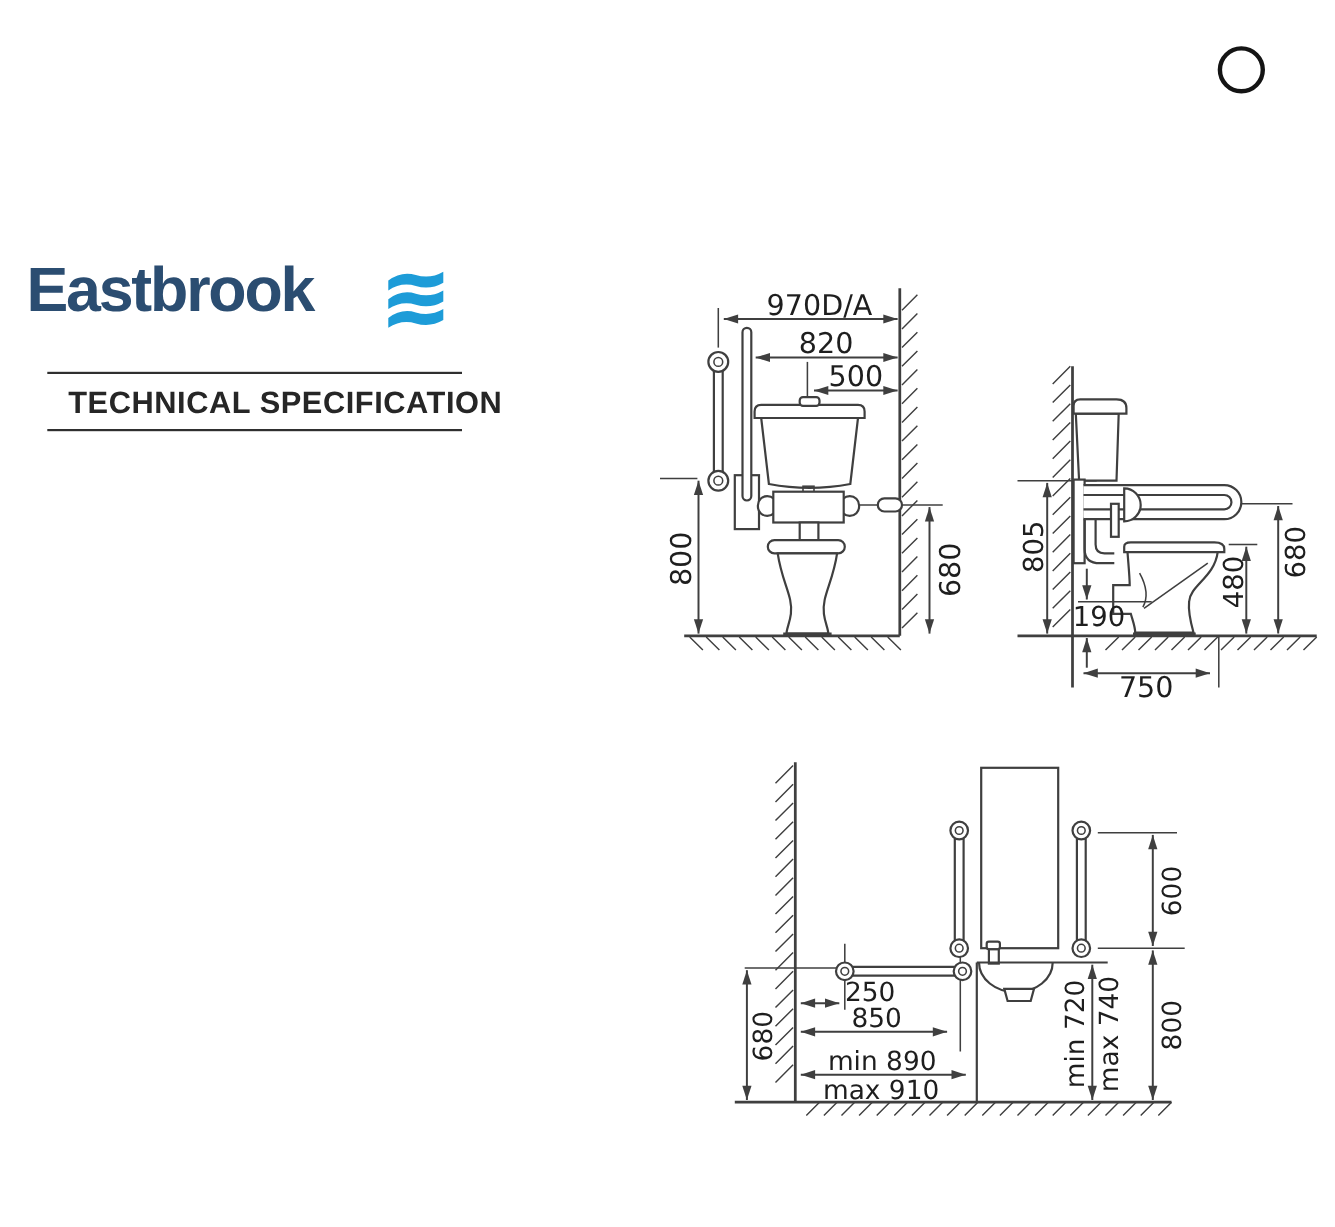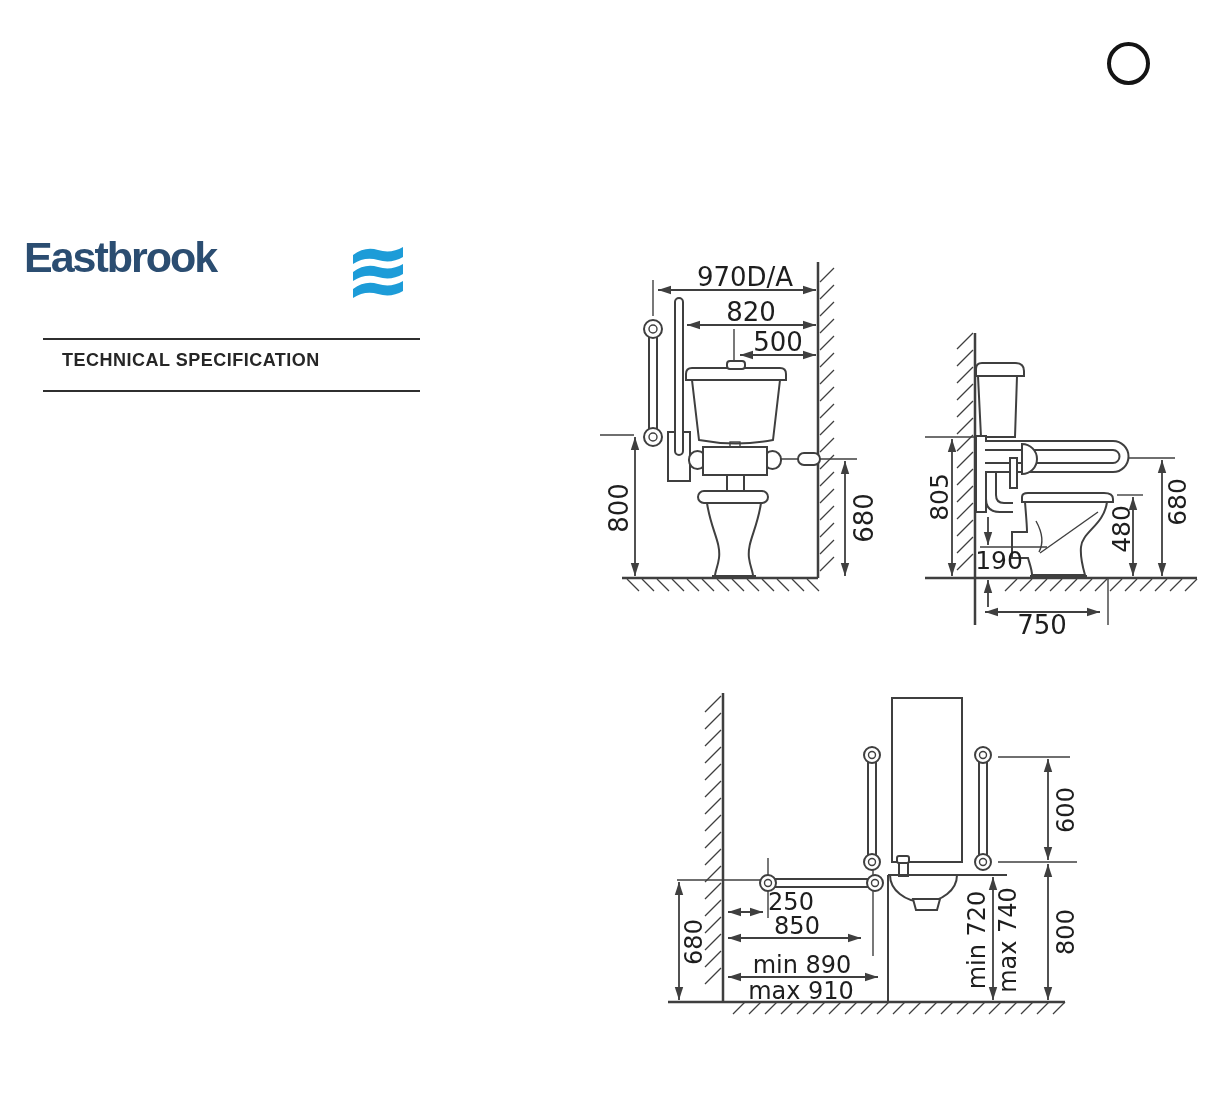--- a/index.html
+++ b/index.html
@@ -1,27 +1,27 @@
 <!DOCTYPE html>
 <html><head>
 <meta charset="utf-8">
 <style>
   html,body{margin:0;padding:0;background:#ffffff;}
   #page{position:relative;width:1214px;height:1115px;background:#fff;overflow:hidden;
         font-family:"Liberation Sans", sans-serif;}
   .abs{position:absolute;}
   
-  #logo-text{left:24px;top:236px;font-size:43px;font-weight:bold;letter-spacing:-2px;
+  #logo-text{left:24px;top:236px;font-size:57px;font-weight:bold;letter-spacing:-2px;
              color:#2b4d71;line-height:1;}
   #wave-icon{left:352px;top:243px;}
   
   .rule{left:43px;width:377px;height:2px;background:#2f2f2f;}
   #rule-top{top:338px;}
   #rule-bottom{top:390px;}
-  #section-title{left:62px;top:350px;font-size:18px;font-weight:bold;letter-spacing:.5px;
+  #section-title{left:62px;top:350px;font-size:28px;font-weight:bold;letter-spacing:.5px;
                  color:#262626;}
   
   #circle-button{left:1107px;top:42px;width:43px;height:43px;border:4px solid #141414;
                  border-radius:50%;box-sizing:border-box;background:#fff;}
   
   svg{position:absolute;overflow:visible;}
   svg .ln{stroke:#3f3f3f;fill:none;}
   svg .w25{stroke-width:2.5;} svg .w2{stroke-width:2;} svg .w18{stroke-width:1.8;}
   svg .w14{stroke-width:1.4;} svg .w13{stroke-width:1.3;} svg .w3{stroke-width:3;}
   svg .fw{fill:#ffffff;stroke:#3f3f3f;stroke-width:2;}

